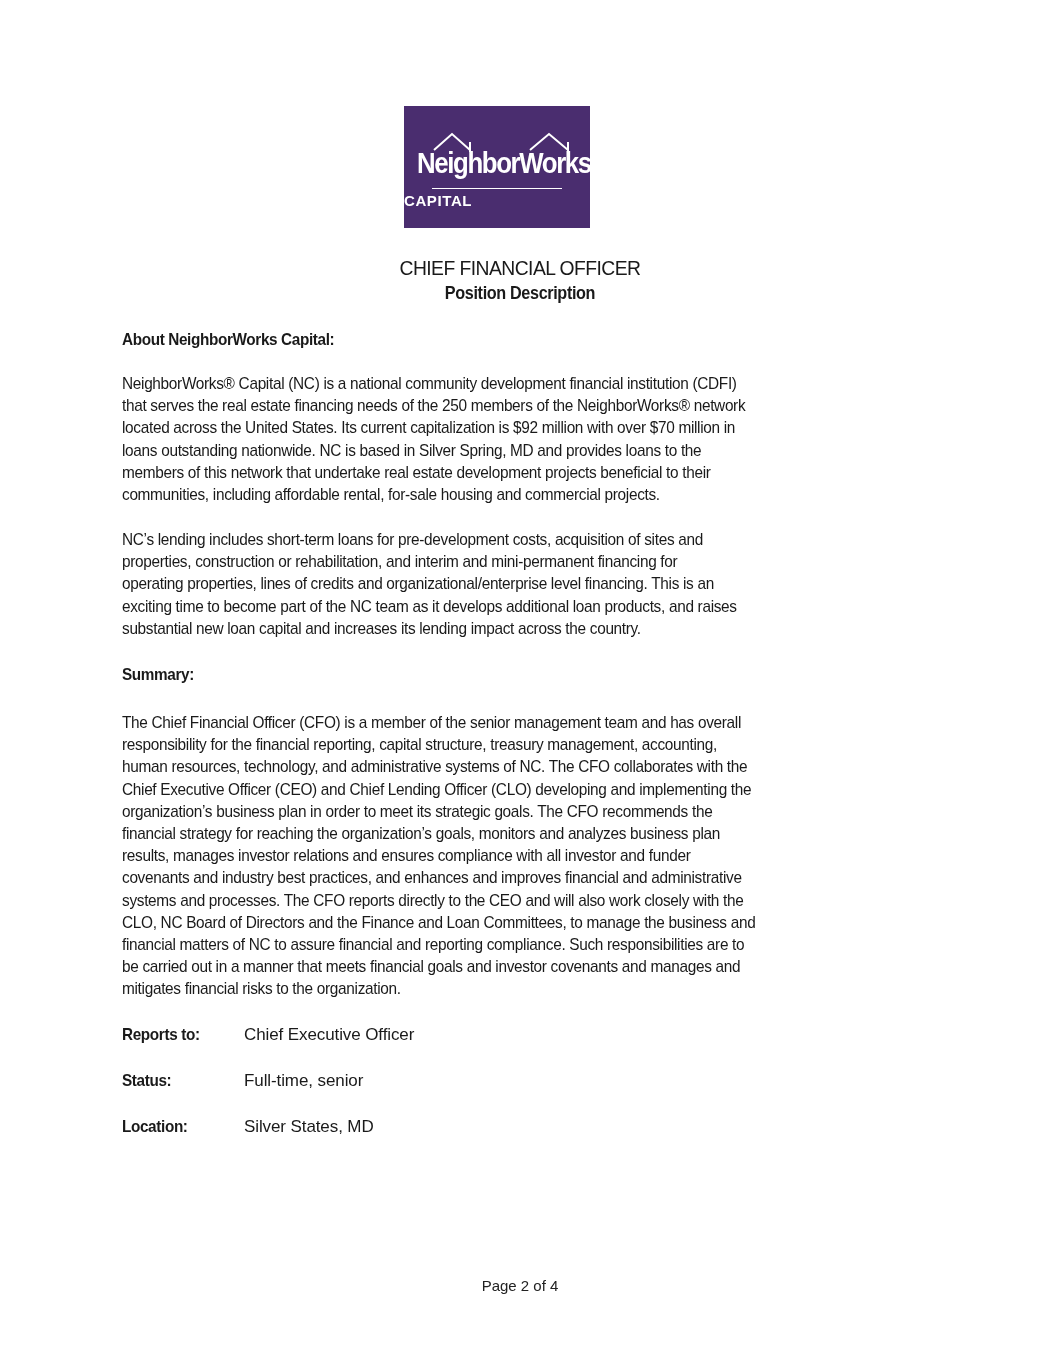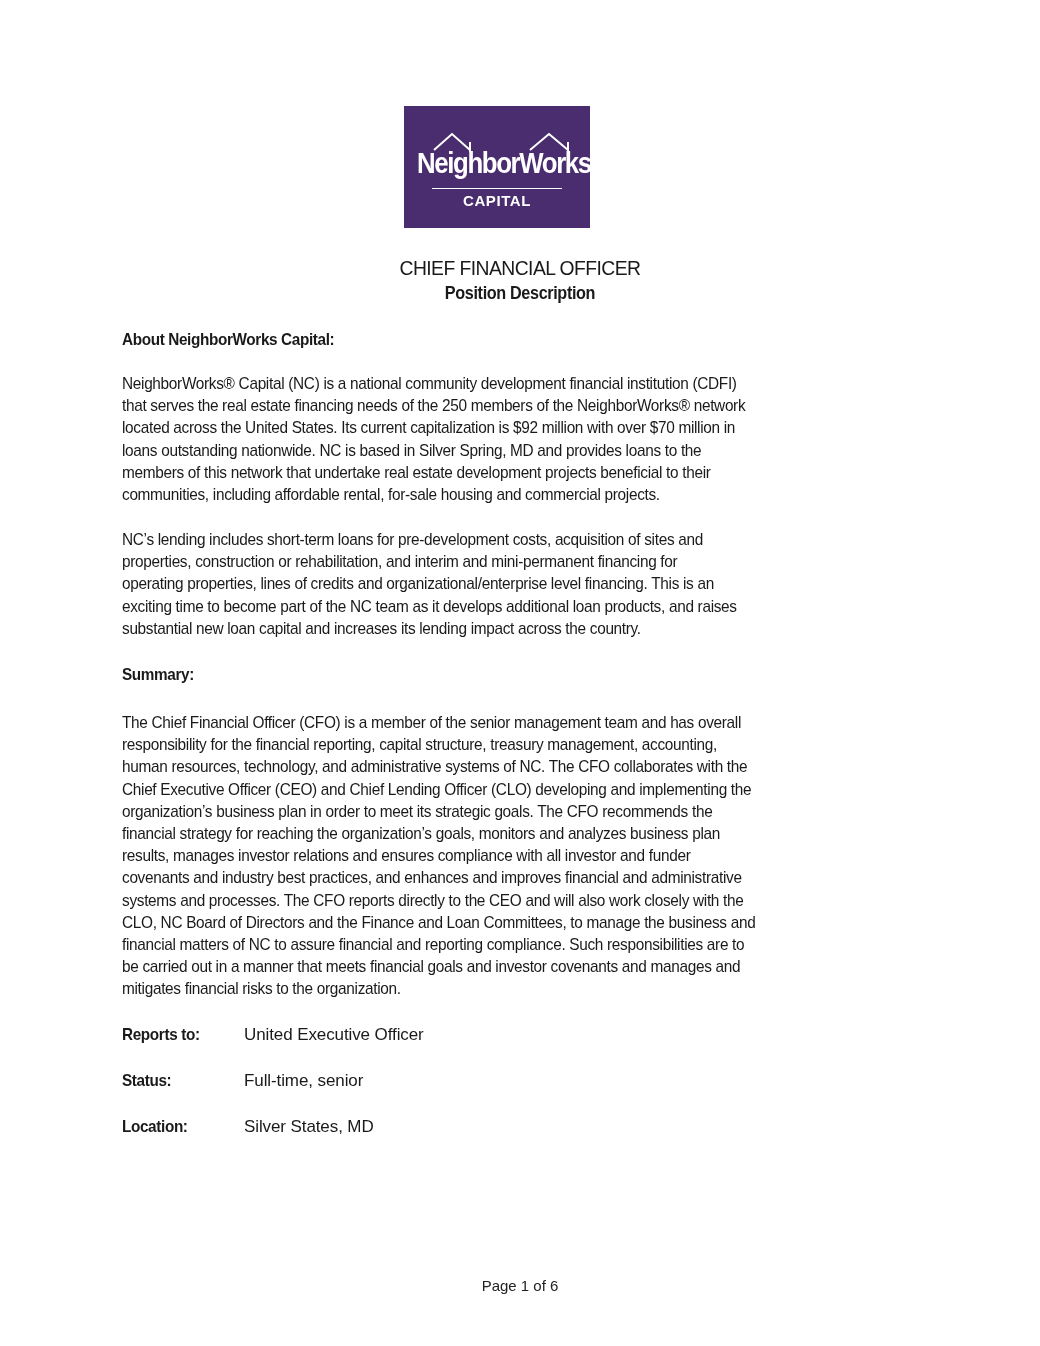--- a/index.html
+++ b/index.html
@@ -13,21 +13,21 @@
   }
   .logo svg { position: absolute; left: 0; top: 0; }
   .logo .brand {
     position: absolute; left: 0; right: 0; top: 40px; text-align: center;
     font-family: "Liberation Sans", sans-serif; font-weight: bold;
     font-size: 30px; letter-spacing: -1.6px; transform: scaleX(0.86);
   }
   .logo .reg { font-size: 9px; vertical-align: super; letter-spacing: 0; }
   .logo .rule { position: absolute; left: 28px; right: 28px; top: 82px; height: 1px; background: #fff; }
   .logo .capital {
-    position: absolute; left: 0; right: 0; top: 86px; text-align: center;
+    position: absolute; left: 0; right: 0; top: 86px; text-align: left;
     font-weight: bold; font-size: 15px; letter-spacing: 0.6px;
   }
   .title {
     position: absolute; left: 0; right: 0; top: 256px; text-align: center;
     font-size: 21px; letter-spacing: -0.6px; transform: scaleX(0.92);
   }
   .subtitle {
     position: absolute; left: 0; right: 0; top: 283px; text-align: center;
     font-size: 18px; font-weight: bold; letter-spacing: -0.4px; transform: scaleX(0.9);
   }
@@ -99,24 +99,24 @@
   <span class="line">covenants and industry best practices, and enhances and improves financial and administrative</span>
   <span class="line">systems and processes. The CFO reports directly to the CEO and will also work closely with the</span>
   <span class="line">CLO, NC Board of Directors and the Finance and Loan Committees, to manage the business and</span>
   <span class="line">financial matters of NC to assure financial and reporting compliance. Such responsibilities are to</span>
   <span class="line">be carried out in a manner that meets financial goals and investor covenants and manages and</span>
   <span class="line">mitigates financial risks to the organization.</span>
 </div>
 
 <div class="field" style="top:1025px">
   <span class="k">Reports to:</span>
-  <span class="v">United Executive Officer</span>
+  <span class="v">Chief Executive Officer</span>
 </div>
 <div class="field" style="top:1071px">
   <span class="k">Status:</span>
   <span class="v">Full-time, senior</span>
 </div>
 <div class="field" style="top:1117px">
   <span class="k">Location:</span>
   <span class="v">Silver States, MD</span>
 </div>
 
-<div class="footer">Page 1 of 6</div>
+<div class="footer">Page 2 of 4</div>
 
 </body></html>

